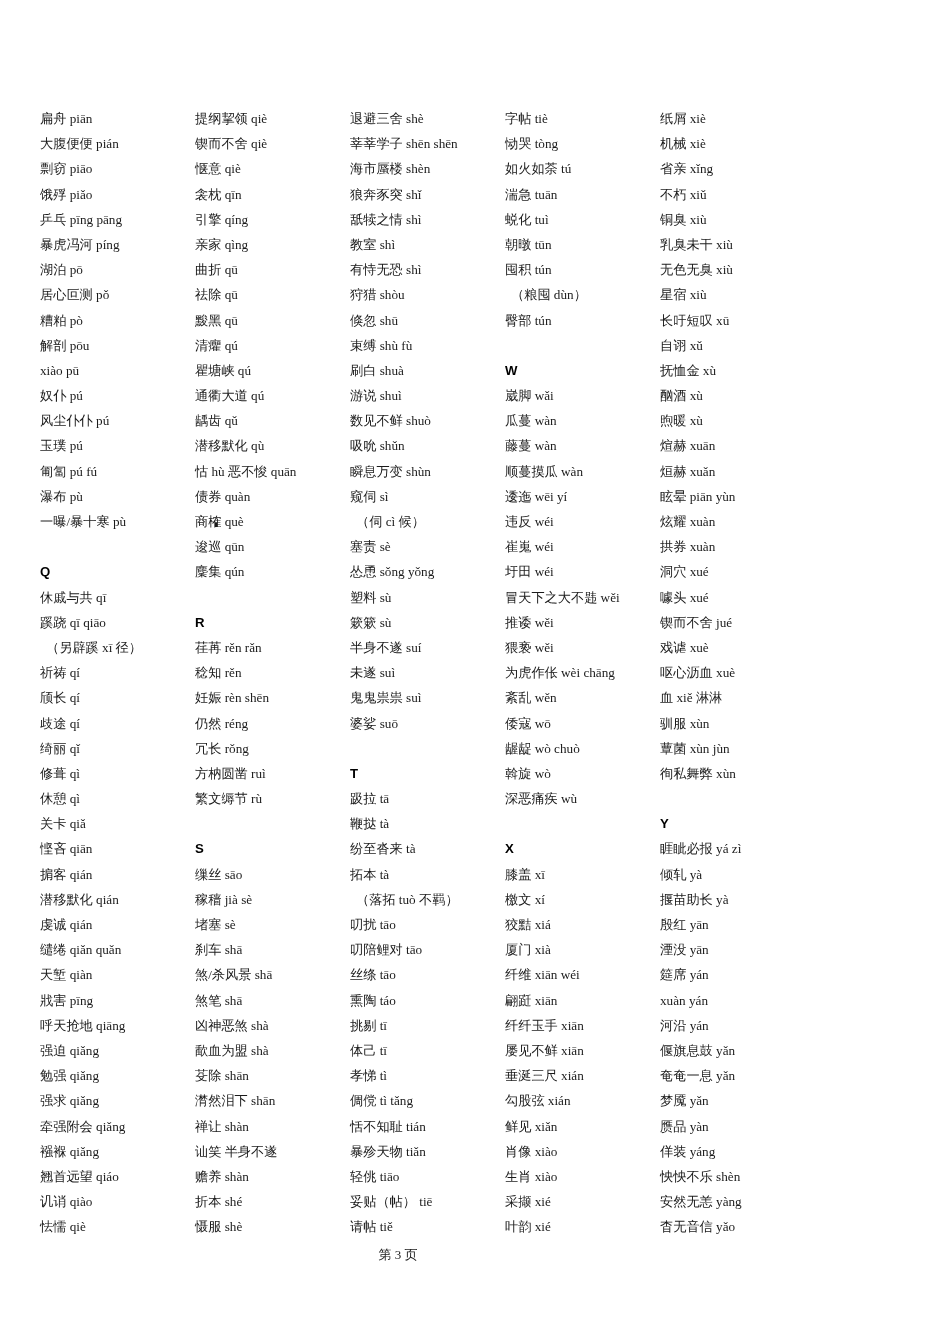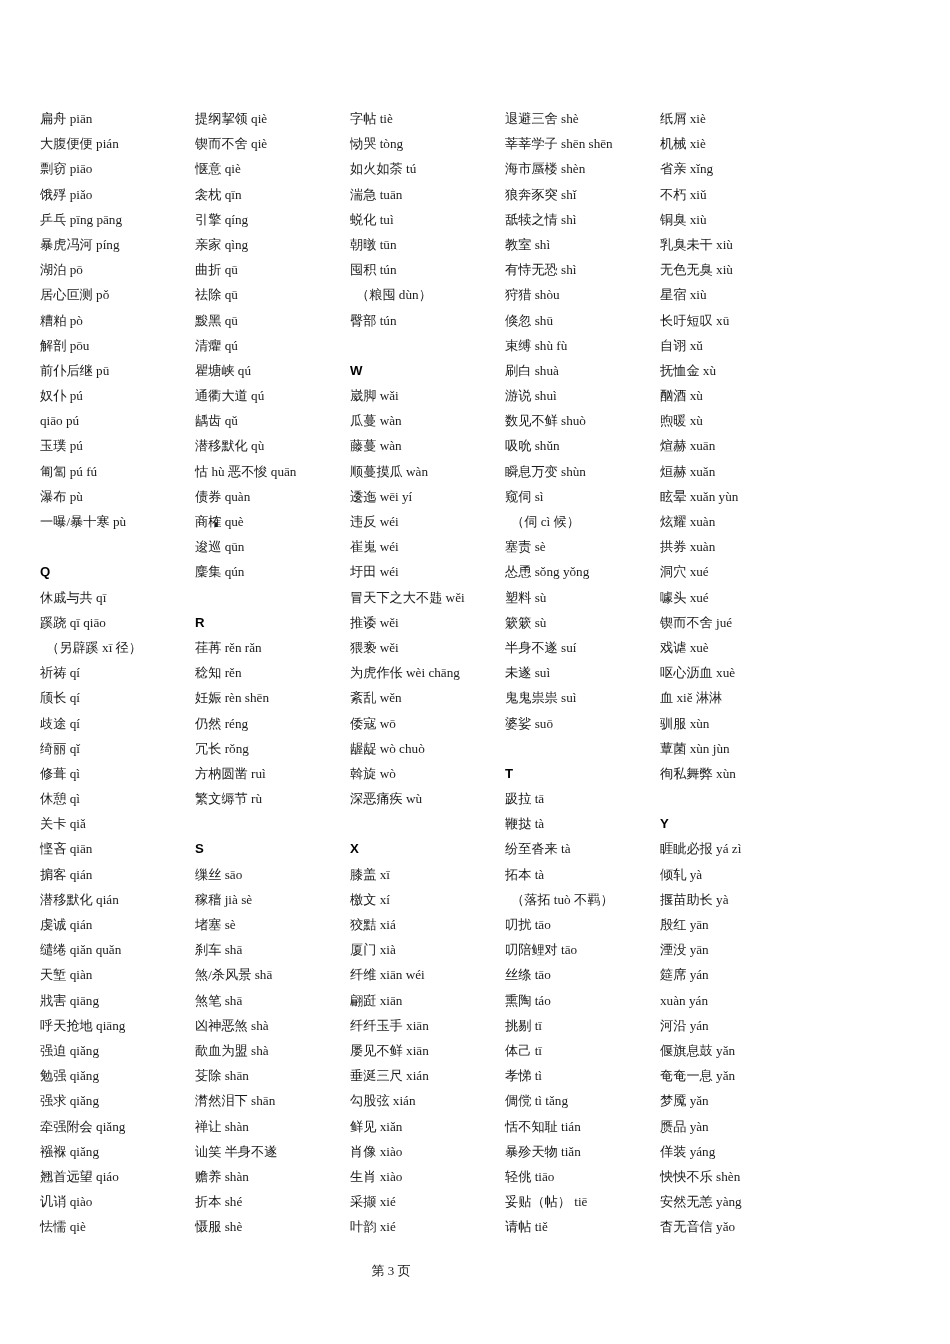--- a/index.html
+++ b/index.html
@@ -54,49 +54,48 @@
   .letter-head {
     font-family: "Liberation Sans", "DejaVu Sans", sans-serif;
     font-size: 13.2px;
     font-weight: bold;
     line-height: 25.2px;
     height: 25.2px;
     color: #000000;
   }
   .footer {
     position: absolute;
-    left: 5px;
+    left: 12px;
     top: 1246px;
     width: 772px;
     text-align: center;
     font-size: 13px;
     color: #1a1a1a;
     font-family: "Liberation Serif", "DejaVu Serif", serif;
-    margin-top: 16px;
   }
 </style>
 </head>
 <body>
 
 <div class="page">
   <div class="columns" id="columns-root">
       <div class="column">
         <div class="entry">扁舟 piān</div>
         <div class="entry">大腹便便 pián</div>
         <div class="entry">剽窃 piāo</div>
         <div class="entry">饿殍 piǎo</div>
         <div class="entry">乒乓 pīng pāng</div>
         <div class="entry">暴虎冯河 píng</div>
         <div class="entry">湖泊 pō</div>
         <div class="entry">居心叵测 pǒ</div>
         <div class="entry">糟粕 pò</div>
         <div class="entry">解剖 pōu</div>
-        <div class="entry">前仆后继 pū</div>
+        <div class="entry">xiào pū</div>
         <div class="entry">奴仆 pú</div>
-        <div class="entry">qiāo pú</div>
+        <div class="entry">风尘仆仆 pú</div>
         <div class="entry">玉璞 pú</div>
         <div class="entry">匍匐 pú fú</div>
         <div class="entry">瀑布 pù</div>
         <div class="entry">一曝/暴十寒 pù</div>
         <div class="entry blank"></div>
         <div class="letter-head">Q</div>
         <div class="entry">休戚与共 qī</div>
         <div class="entry">蹊跷 qī qiāo</div>
         <div class="entry indent">（另辟蹊 xī 径）</div>
         <div class="entry">祈祷 qí</div>
@@ -105,21 +104,21 @@
         <div class="entry">绮丽 qǐ</div>
         <div class="entry">修葺 qì</div>
         <div class="entry">休憩 qì</div>
         <div class="entry">关卡 qiǎ</div>
         <div class="entry">悭吝 qiān</div>
         <div class="entry">掮客 qián</div>
         <div class="entry">潜移默化 qián</div>
         <div class="entry">虔诚 qián</div>
         <div class="entry">缱绻 qiǎn quǎn</div>
         <div class="entry">天堑 qiàn</div>
-        <div class="entry">戕害 qiāng</div>
+        <div class="entry">戕害 pīng</div>
         <div class="entry">呼天抢地 qiāng</div>
         <div class="entry">强迫 qiǎng</div>
         <div class="entry">勉强 qiǎng</div>
         <div class="entry">强求 qiǎng</div>
         <div class="entry">牵强附会 qiǎng</div>
         <div class="entry">襁褓 qiǎng</div>
         <div class="entry">翘首远望 qiáo</div>
         <div class="entry">讥诮 qiào</div>
         <div class="entry">怯懦 qiè</div>
       </div>
@@ -162,67 +161,20 @@
         <div class="entry">煞笔 shā</div>
         <div class="entry">凶神恶煞 shà</div>
         <div class="entry">歃血为盟 shà</div>
         <div class="entry">芟除 shān</div>
         <div class="entry">潸然泪下 shān</div>
         <div class="entry">禅让 shàn</div>
         <div class="entry">讪笑 半身不遂</div>
         <div class="entry">赡养 shàn</div>
         <div class="entry">折本 shé</div>
         <div class="entry">慑服 shè</div>
-      </div>
-      <div class="column">
-        <div class="entry">字帖 tiè</div>
-        <div class="entry">恸哭 tòng</div>
-        <div class="entry">如火如荼 tú</div>
-        <div class="entry">湍急 tuān</div>
-        <div class="entry">蜕化 tuì</div>
-        <div class="entry">朝暾 tūn</div>
-        <div class="entry">囤积 tún</div>
-        <div class="entry indent">（粮囤 dùn）</div>
-        <div class="entry">臀部 tún</div>
-        <div class="entry blank"></div>
-        <div class="letter-head">W</div>
-        <div class="entry">崴脚 wǎi</div>
-        <div class="entry">瓜蔓 wàn</div>
-        <div class="entry">藤蔓 wàn</div>
-        <div class="entry">顺蔓摸瓜 wàn</div>
-        <div class="entry">逶迤 wēi yí</div>
-        <div class="entry">违反 wéi</div>
-        <div class="entry">崔嵬 wéi</div>
-        <div class="entry">圩田 wéi</div>
-        <div class="entry">冒天下之大不韪 wěi</div>
-        <div class="entry">推诿 wěi</div>
-        <div class="entry">猥亵 wěi</div>
-        <div class="entry">为虎作伥 wèi chāng</div>
-        <div class="entry">紊乱 wěn</div>
-        <div class="entry">倭寇 wō</div>
-        <div class="entry">龌龊 wò chuò</div>
-        <div class="entry">斡旋 wò</div>
-        <div class="entry">深恶痛疾 wù</div>
-        <div class="entry blank"></div>
-        <div class="letter-head">X</div>
-        <div class="entry">膝盖 xī</div>
-        <div class="entry">檄文 xí</div>
-        <div class="entry">狡黠 xiá</div>
-        <div class="entry">厦门 xià</div>
-        <div class="entry">纤维 xiān wéi</div>
-        <div class="entry">翩跹 xiān</div>
-        <div class="entry">纤纤玉手 xiān</div>
-        <div class="entry">屡见不鲜 xiān</div>
-        <div class="entry">垂涎三尺 xián</div>
-        <div class="entry">勾股弦 xián</div>
-        <div class="entry">鲜见 xiǎn</div>
-        <div class="entry">肖像 xiào</div>
-        <div class="entry">生肖 xiào</div>
-        <div class="entry">采撷 xié</div>
-        <div class="entry">叶韵 xié</div>
       </div>
       <div class="column">
         <div class="entry">退避三舍 shè</div>
         <div class="entry">莘莘学子 shēn shēn</div>
         <div class="entry">海市蜃楼 shèn</div>
         <div class="entry">狼奔豕突 shǐ</div>
         <div class="entry">舐犊之情 shì</div>
         <div class="entry">教室 shì</div>
         <div class="entry">有恃无恐 shì</div>
         <div class="entry">狩猎 shòu</div>
@@ -258,36 +210,83 @@
         <div class="entry">体己 tī</div>
         <div class="entry">孝悌 tì</div>
         <div class="entry">倜傥 tì tǎng</div>
         <div class="entry">恬不知耻 tián</div>
         <div class="entry">暴殄天物 tiǎn</div>
         <div class="entry">轻佻 tiāo</div>
         <div class="entry">妥贴（帖） tiē</div>
         <div class="entry">请帖 tiě</div>
       </div>
       <div class="column">
+        <div class="entry">字帖 tiè</div>
+        <div class="entry">恸哭 tòng</div>
+        <div class="entry">如火如荼 tú</div>
+        <div class="entry">湍急 tuān</div>
+        <div class="entry">蜕化 tuì</div>
+        <div class="entry">朝暾 tūn</div>
+        <div class="entry">囤积 tún</div>
+        <div class="entry indent">（粮囤 dùn）</div>
+        <div class="entry">臀部 tún</div>
+        <div class="entry blank"></div>
+        <div class="letter-head">W</div>
+        <div class="entry">崴脚 wǎi</div>
+        <div class="entry">瓜蔓 wàn</div>
+        <div class="entry">藤蔓 wàn</div>
+        <div class="entry">顺蔓摸瓜 wàn</div>
+        <div class="entry">逶迤 wēi yí</div>
+        <div class="entry">违反 wéi</div>
+        <div class="entry">崔嵬 wéi</div>
+        <div class="entry">圩田 wéi</div>
+        <div class="entry">冒天下之大不韪 wěi</div>
+        <div class="entry">推诿 wěi</div>
+        <div class="entry">猥亵 wěi</div>
+        <div class="entry">为虎作伥 wèi chāng</div>
+        <div class="entry">紊乱 wěn</div>
+        <div class="entry">倭寇 wō</div>
+        <div class="entry">龌龊 wò chuò</div>
+        <div class="entry">斡旋 wò</div>
+        <div class="entry">深恶痛疾 wù</div>
+        <div class="entry blank"></div>
+        <div class="letter-head">X</div>
+        <div class="entry">膝盖 xī</div>
+        <div class="entry">檄文 xí</div>
+        <div class="entry">狡黠 xiá</div>
+        <div class="entry">厦门 xià</div>
+        <div class="entry">纤维 xiān wéi</div>
+        <div class="entry">翩跹 xiān</div>
+        <div class="entry">纤纤玉手 xiān</div>
+        <div class="entry">屡见不鲜 xiān</div>
+        <div class="entry">垂涎三尺 xián</div>
+        <div class="entry">勾股弦 xián</div>
+        <div class="entry">鲜见 xiǎn</div>
+        <div class="entry">肖像 xiào</div>
+        <div class="entry">生肖 xiào</div>
+        <div class="entry">采撷 xié</div>
+        <div class="entry">叶韵 xié</div>
+      </div>
+      <div class="column">
         <div class="entry">纸屑 xiè</div>
         <div class="entry">机械 xiè</div>
         <div class="entry">省亲 xǐng</div>
         <div class="entry">不朽 xiǔ</div>
         <div class="entry">铜臭 xiù</div>
         <div class="entry">乳臭未干 xiù</div>
         <div class="entry">无色无臭 xiù</div>
         <div class="entry">星宿 xiù</div>
         <div class="entry">长吁短叹 xū</div>
         <div class="entry">自诩 xǔ</div>
         <div class="entry">抚恤金 xù</div>
         <div class="entry">酗酒 xù</div>
         <div class="entry">煦暖 xù</div>
         <div class="entry">煊赫 xuān</div>
         <div class="entry">烜赫 xuǎn</div>
-        <div class="entry">眩晕 xuǎn yùn</div>
+        <div class="entry">眩晕 piān yùn</div>
         <div class="entry">炫耀 xuàn</div>
         <div class="entry">拱券 xuàn</div>
         <div class="entry">洞穴 xué</div>
         <div class="entry">噱头 xué</div>
         <div class="entry">锲而不舍 jué</div>
         <div class="entry">戏谑 xuè</div>
         <div class="entry">呕心沥血 xuè</div>
         <div class="entry">血 xiě 淋淋</div>
         <div class="entry">驯服 xùn</div>
         <div class="entry">蕈菌 xùn jùn</div>

